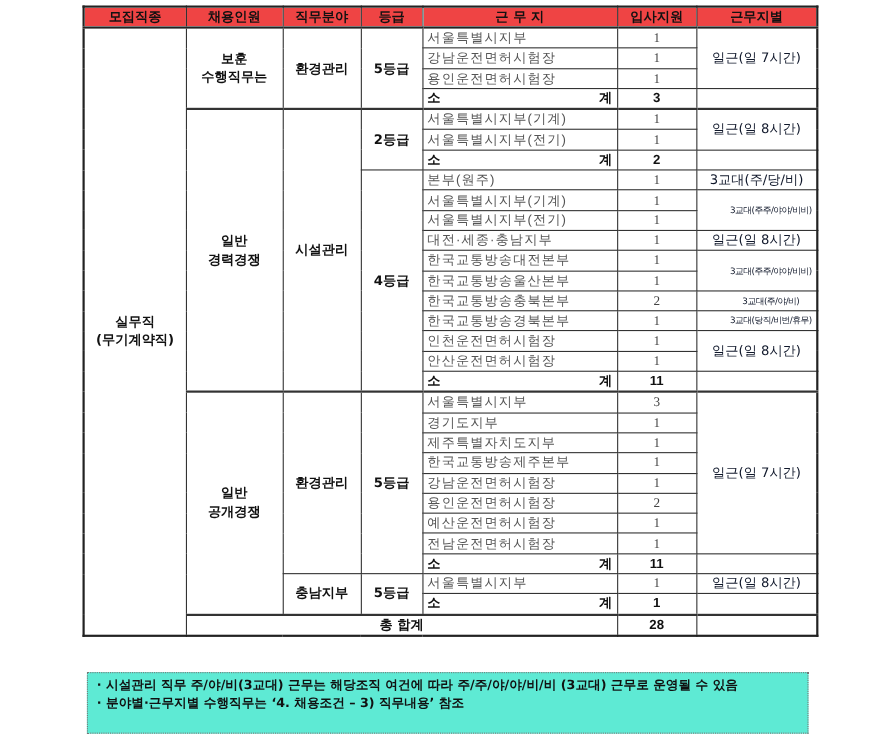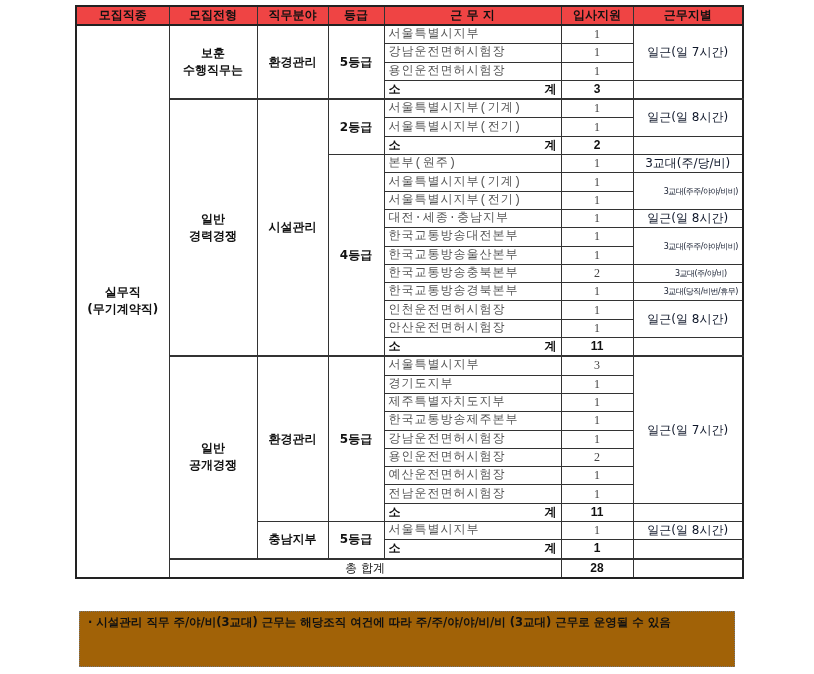--- a/index.html
+++ b/index.html
@@ -20,35 +20,35 @@
   table.recruit th, table.recruit td {
     border: 1px solid #333; padding: 0 4px; height: 17.3px; line-height: 17px;
     font-size: 12px; text-align: center; vertical-align: middle; white-space: nowrap; overflow: hidden;
   }
   table.recruit thead th {
     background: #ef4444; font-weight: bold; font-size: 12px; height: 17px;
     border-bottom: 2px solid #222;
   }
   td.group { font-weight: bold; font-size: 12px; line-height: 16px; white-space: normal; }
   td.loc {
-    font-family: Liberation Mono, monospace; color: #555; font-size: 12.5px;
+    font-family: Liberation Sans, sans-serif; color: #555; font-size: 12.5px;
     text-align: justify; text-align-last: justify; letter-spacing: 1px; padding: 0 6px;
   }
   td.num { font-family: "Liberation Serif", "DejaVu Serif", serif; color: #444; font-size: 13px; }
   td.sub-label { font-weight: bold; font-size: 12px; padding: 0 6px; }
   td.sub-label .l { float: left; }
   td.sub-label .r { float: right; }
   td.sub-num { font-weight: bold; font-family: "Liberation Sans", sans-serif; font-size: 13px; }
   td.work { font-size: 12px; color: #0f172a; }
   td.work.tiny { font-size: 8px; letter-spacing: -0.5px; padding-left: 30px; }
   tr.sep-top td { border-top: 2px solid #333; }
-  td.total-label { font-weight: normal; font-size: 12px; }
+  td.total-label { font-weight: bold; font-size: 12px; }
   .note {
     position: absolute; left: 79px; top: 611px; width: 656px; height: 56px;
-    background: #a16207; border: 1px dotted #777; box-sizing: border-box;
+    background: #5eead4; border: 1px dotted #777; box-sizing: border-box;
     padding: 2px 8px; font-size: 11.5px; font-weight: bold; color: #111;
     font-family: "DejaVu Sans", "Liberation Sans", sans-serif;
   }
   .note .line { line-height: 17px; white-space: nowrap; }
 </style>
 </head>
 <body>
 
 <table class="recruit">
   <colgroup>
@@ -56,21 +56,21 @@
       <col class="c2">
       <col class="c3">
       <col class="c4">
       <col class="c5">
       <col class="c6">
       <col class="c7">
     </colgroup>
   <thead>
     <tr>
       <th>모집직종</th>
-      <th>모집전형</th>
+      <th>채용인원</th>
       <th>직무분야</th>
       <th>등급</th>
       <th>근 무 지</th>
       <th>입사지원</th>
       <th>근무지별</th>
     </tr>
   </thead>
   <tbody>
 
     <tr>
@@ -253,13 +253,14 @@
     <tr class="sep-top">
       <td class="total-label" colspan="4">총 합계</td>
       <td class="sub-num">28</td>
       <td></td>
     </tr>
   </tbody>
 </table>
 
 <div class="note">
   <div class="line">· 시설관리 직무 주/야/비(3교대) 근무는 해당조직 여건에 따라 주/주/야/야/비/비 (3교대) 근무로 운영될 수 있음</div>
+  <div class="line">· 분야별·근무지별 수행직무는 ‘4. 채용조건 – 3) 직무내용’ 참조</div>
 </div>
 
 </body></html>

